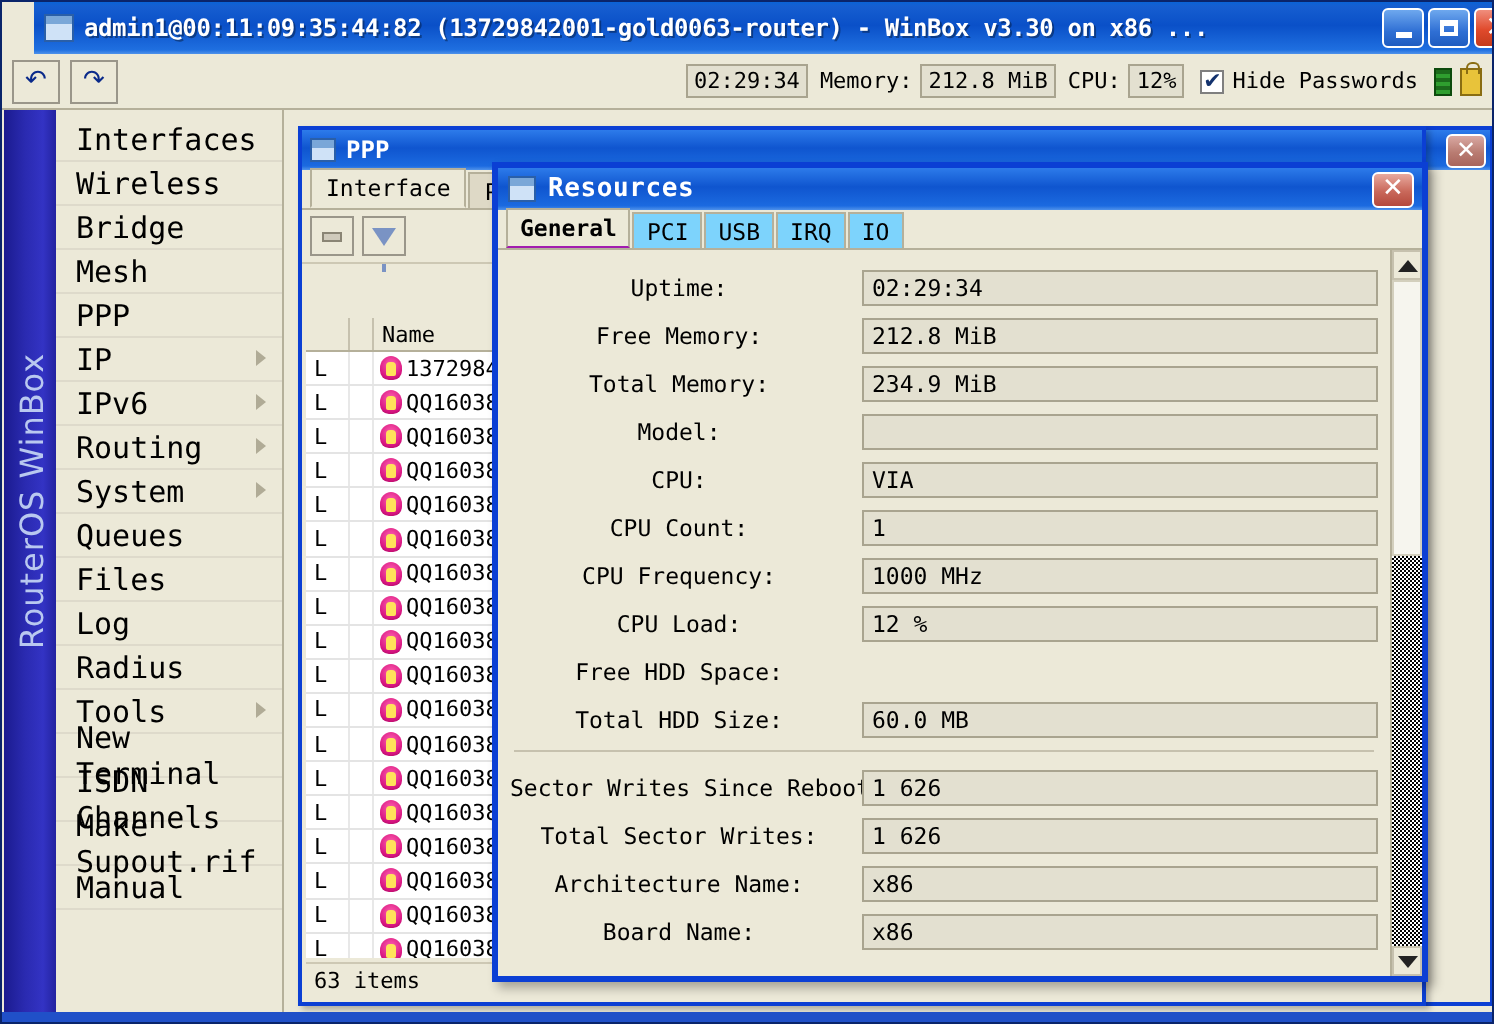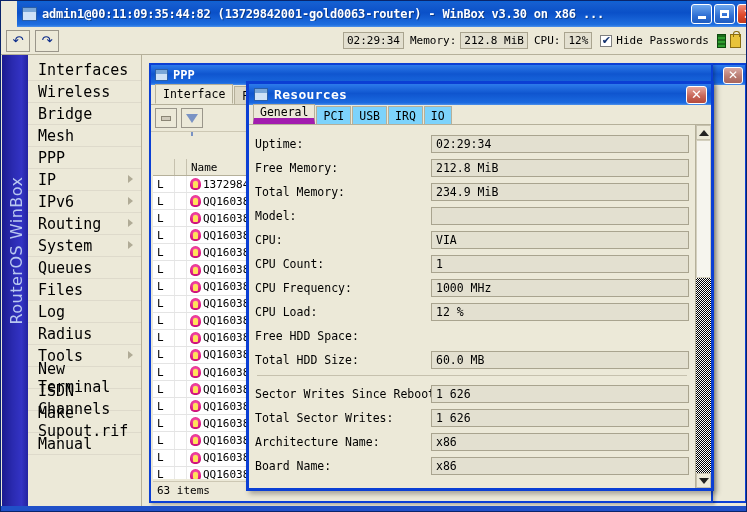--- a/index.html
+++ b/index.html
@@ -365,30 +365,30 @@
   .res-tab {
     height: 18px; padding: 0 6px;
     font-size: 11.5px;
     background: #7dd3fc;
     border: 1px solid #b5b09a;
     border-bottom: none;
     display: flex; align-items: center;
     margin-right: 1px;
     box-sizing: border-box;
   }
-  .res-tab.active { background: #ece9d8; height: 20px; border-bottom: 6px solid #a21caf; font-weight: normal; }
+  .res-tab.active { background: #ece9d8; height: 20px; border-bottom: 1px solid #a21caf; font-weight: bold; }
   .res-form {
     position: absolute; left: 0; right: 16px; top: 41px; bottom: 0;
     padding: 7px 6px 0 6px;
     box-sizing: border-box;
     overflow: hidden;
   }
   .frow { display: flex; align-items: center; height: 24px; }
   .flabel {
-    width: 176px; text-align: left;
+    width: 176px; text-align: center;
     font-size: 11.5px; color: #000;
     padding-right: 7px;
     box-sizing: border-box;
     white-space: nowrap;
   }
   .fvalue {
     flex: 1 1 auto; height: 18px;
     background: #e3e0d0;
     border: 1px solid #a9a48f;
     box-sizing: border-box;

